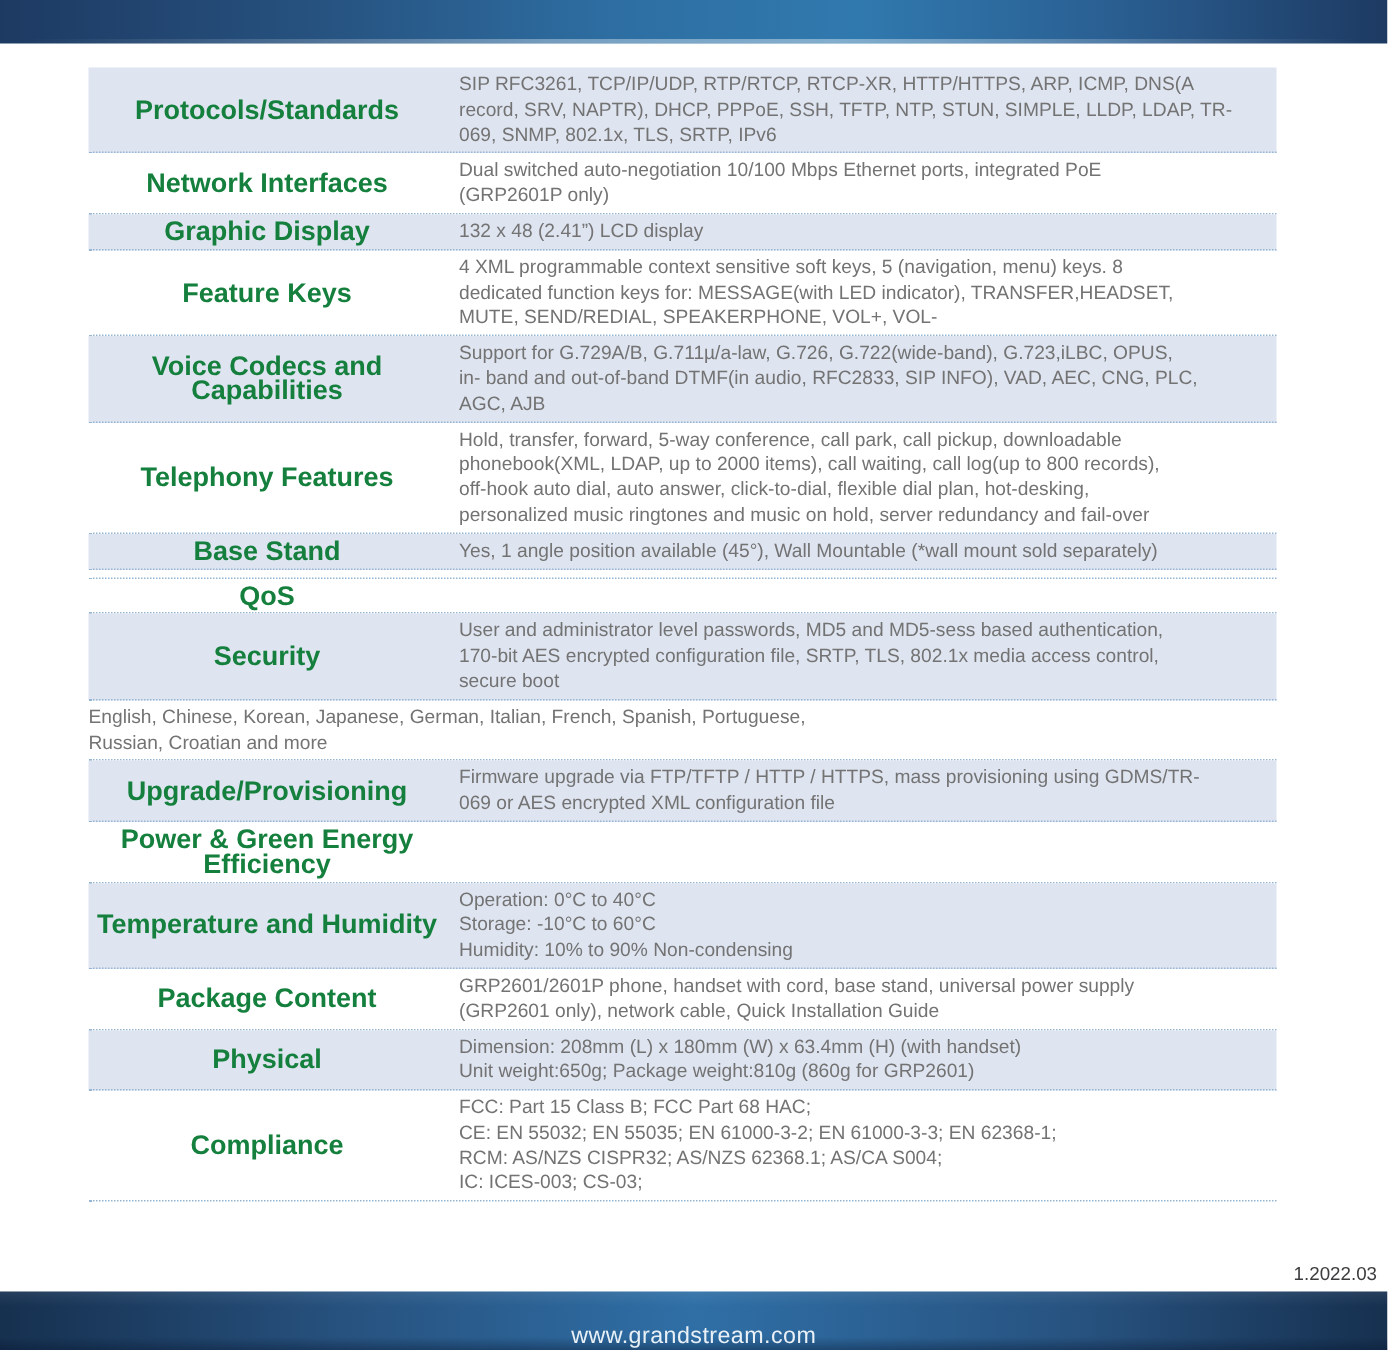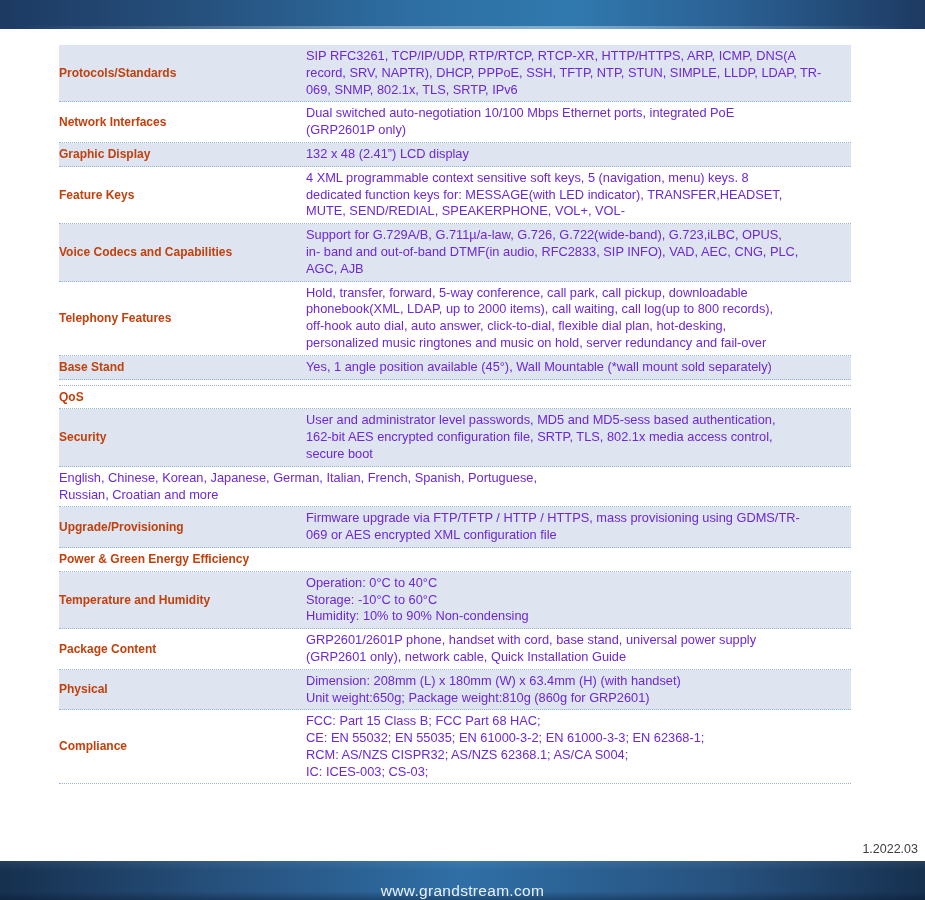--- a/index.html
+++ b/index.html
@@ -54,33 +54,33 @@
     background: #dee4f0;
   }
   .spec-row.section-gap {
     margin-top: 5px;
     border-top: 1px dotted #95b6d3;
   }
   .spec-label {
     flex: 0 0 247px;
     box-sizing: border-box;
     padding-right: 9px;
-    text-align: left;
-    font-size: 12px;
+    text-align: center;
+    font-size: 18px;
     line-height: 16.8px;
     font-weight: bold;
-    color: #c2410c;
+    color: #15803d;
   }
   .spec-value {
     flex: 1;
     box-sizing: border-box;
     padding-right: 10px;
     font-size: 12.8px;
     line-height: 16.8px;
-    color: #6d28d9;
+    color: #737373;
     white-space: pre-line;
   }
 
   
   .version-line {
     position: absolute;
     top: 842px;
     right: 7px;
     font-size: 12.5px;
     color: #3d3d3f;
@@ -164,21 +164,21 @@
     <div class="spec-value">Yes, 1 angle position available (45°), Wall Mountable (*wall mount sold separately)</div>
   </div>
 
   <div class="spec-row section-gap">
     <div class="spec-label">QoS</div>
   </div>
 
   <div class="spec-row">
     <div class="spec-label">Security</div>
     <div class="spec-value">User and administrator level passwords, MD5 and MD5-sess based authentication,
-162-bit AES encrypted configuration file, SRTP, TLS, 802.1x media access control,
+170-bit AES encrypted configuration file, SRTP, TLS, 802.1x media access control,
 secure boot</div>
   </div>
 
   <div class="spec-row">
     <div class="spec-value">English, Chinese, Korean, Japanese, German, Italian, French, Spanish, Portuguese,
 Russian, Croatian and more</div>
   </div>
 
   <div class="spec-row">
     <div class="spec-label">Upgrade/Provisioning</div>

